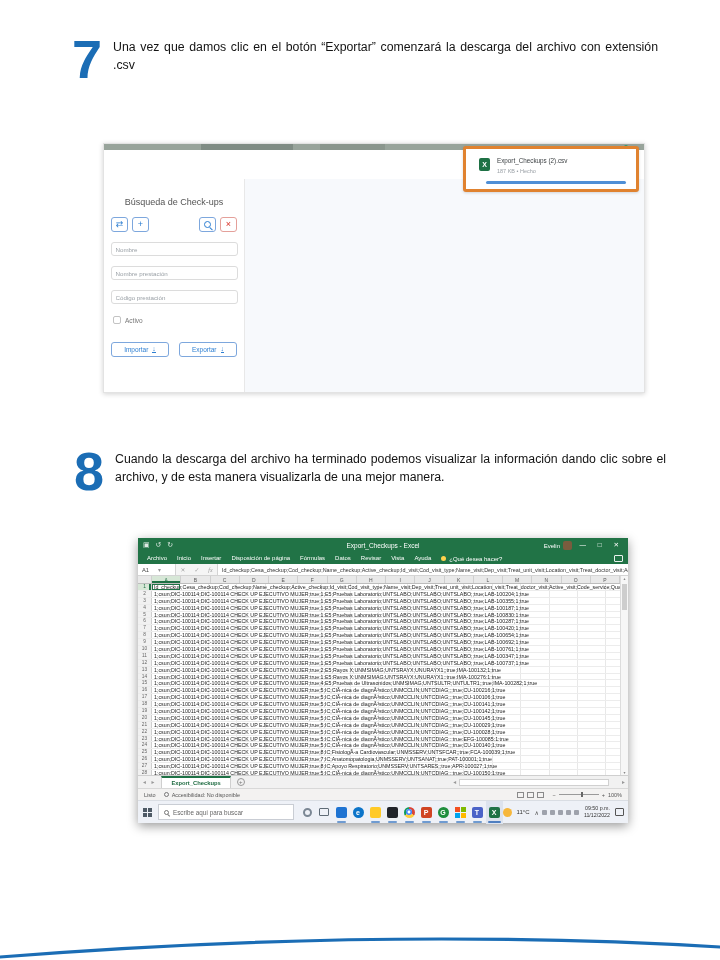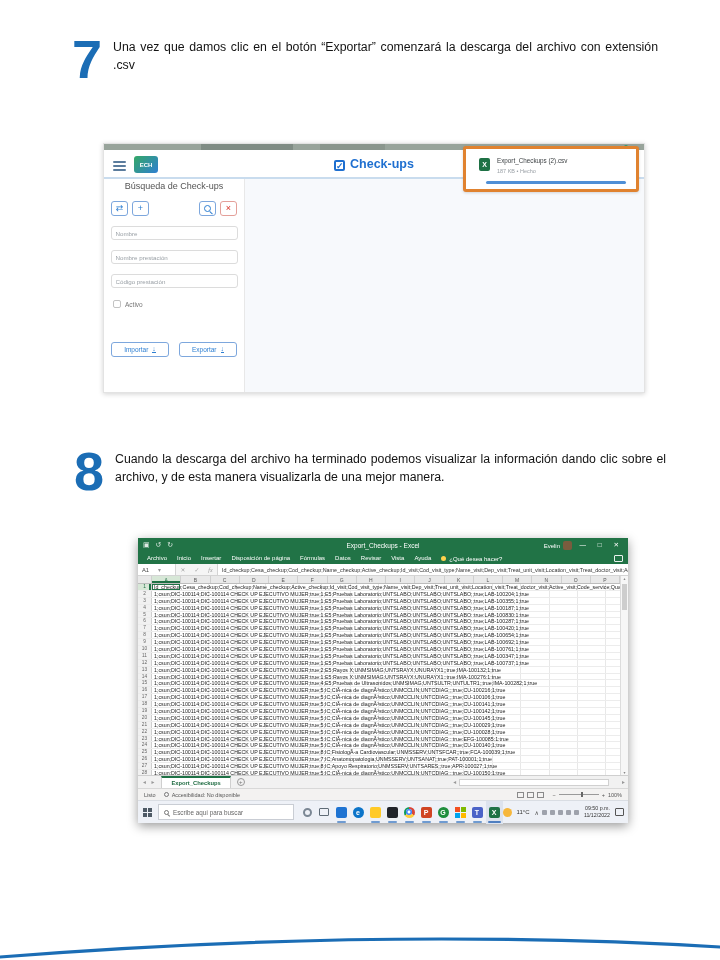--- a/index.html
+++ b/index.html
@@ -28,21 +28,21 @@
 .s1-acc-name{position:absolute;right:16px;top:4px;font-size:7px;font-weight:bold;color:#1e6fd0}
 .s1-acc-sub{position:absolute;right:10px;top:15px;font-size:5.5px;color:#8a8a8a}
 .s1-dots{position:absolute;right:3px;top:6px;font-size:10px;color:#5b7c9d}
 .dl-card{position:absolute;right:5px;top:2px;width:176px;height:46px;background:#fff;border:3px solid #e0822f;border-radius:3px;box-shadow:0 1px 3px rgba(0,0,0,.15);z-index:5}
 .dl-icon{position:absolute;left:13px;top:9px;width:11px;height:13px;background:#1e7145;border-radius:2px;color:#fff;font-size:7px;text-align:center;line-height:13px;font-weight:bold}
 .dl-name{position:absolute;left:31px;top:8px;font-size:6.3px;color:#3c4043}
 .dl-meta{position:absolute;left:31px;top:19px;font-size:5.5px;color:#9aa0a6}
 .dl-bar{position:absolute;left:20px;right:10px;bottom:5px;height:3px;background:#4f8fd6;border-radius:2px}
 .s1-main{position:absolute;left:141px;top:35px;right:0;bottom:0;background:#f7f9fc}
 .s1-panel{position:absolute;left:0;top:35px;width:141px;bottom:0;background:#fff;border-right:1px solid #e8e8e8;z-index:2}
-.p-title{margin-top:2px;text-align:center;font-size:9px;color:#555}
+.p-title{margin-top:18px;text-align:center;font-size:9px;color:#555}
 .p-toolbar{position:relative;margin:10px 7px 0;height:15px}
 .tbtn{position:absolute;top:0;width:17px;height:15px;border:1px solid #7da7dd;border-radius:3px;background:#fff;color:#2e7fd2;font-size:9px;line-height:12px;text-align:center;cursor:pointer}
 .tbtn.red{border-color:#e4a09a;color:#d93025}
 .mag{position:relative;display:inline-block;width:7px;height:7px;border:1.3px solid #2e7fd2;border-radius:50%;margin-top:3px}
 .mag::after{content:"";position:absolute;left:4.5px;top:4.5px;width:4px;height:1.3px;background:#2e7fd2;transform:rotate(45deg);transform-origin:0 0}
 .p-input{display:block;width:127px;margin:10px auto 0;height:14px;border:1px solid #dcdcdc;border-radius:3px;font-size:6.2px;color:#333;padding:0 4px;background:#fff;font-family:"Liberation Sans",sans-serif}
 .p-input::placeholder{color:#9aa0a6}
 .p-check{margin:12px 0 0 9px;display:flex;align-items:center;gap:4px;font-size:6.5px;color:#777}
 .p-check .box{width:8px;height:8px;border:1px solid #c3c3c3;border-radius:2px;background:#fff}
 .p-actions{position:absolute;left:0;right:0;top:163px;display:flex;justify-content:space-between;padding:0 7px}
@@ -137,32 +137,20 @@
     <div class="step-num">7</div>
     <div class="step-text">Una vez que damos clic en el botón “Exportar” comenzará la descarga del archivo con extensión .csv</div>
   </div>
 
   <div id="shot1">
     <div class="s1-strip">
       <i class="seg1"></i>
       <i class="seg2"></i>
       <i class="dot"></i>
     </div>
-    <div class="s1-header">
-      <div class="burger">
-        <i></i>
-        <i></i>
-        <i></i>
-      </div>
-      <div class="s1-logo">ECH</div>
-      <div class="s1-title"><span class="ck">✓</span><span>Check-ups</span></div>
-      <div class="s1-acc-name">RAD</div>
-      <div class="s1-acc-sub">Universidad</div>
-      <div class="s1-dots">⋮</div>
-    </div>
     <div class="dl-card">
       <div class="dl-icon">X</div>
       <div class="dl-name">Export_Checkups (2).csv</div>
       <div class="dl-meta">187 KB • Hecho</div>
       <div class="dl-bar"></div>
     </div>
     <div class="s1-main"></div>
     <div class="s1-panel">
       <div class="p-title">Búsqueda de Check-ups</div>
       <div class="p-toolbar">

